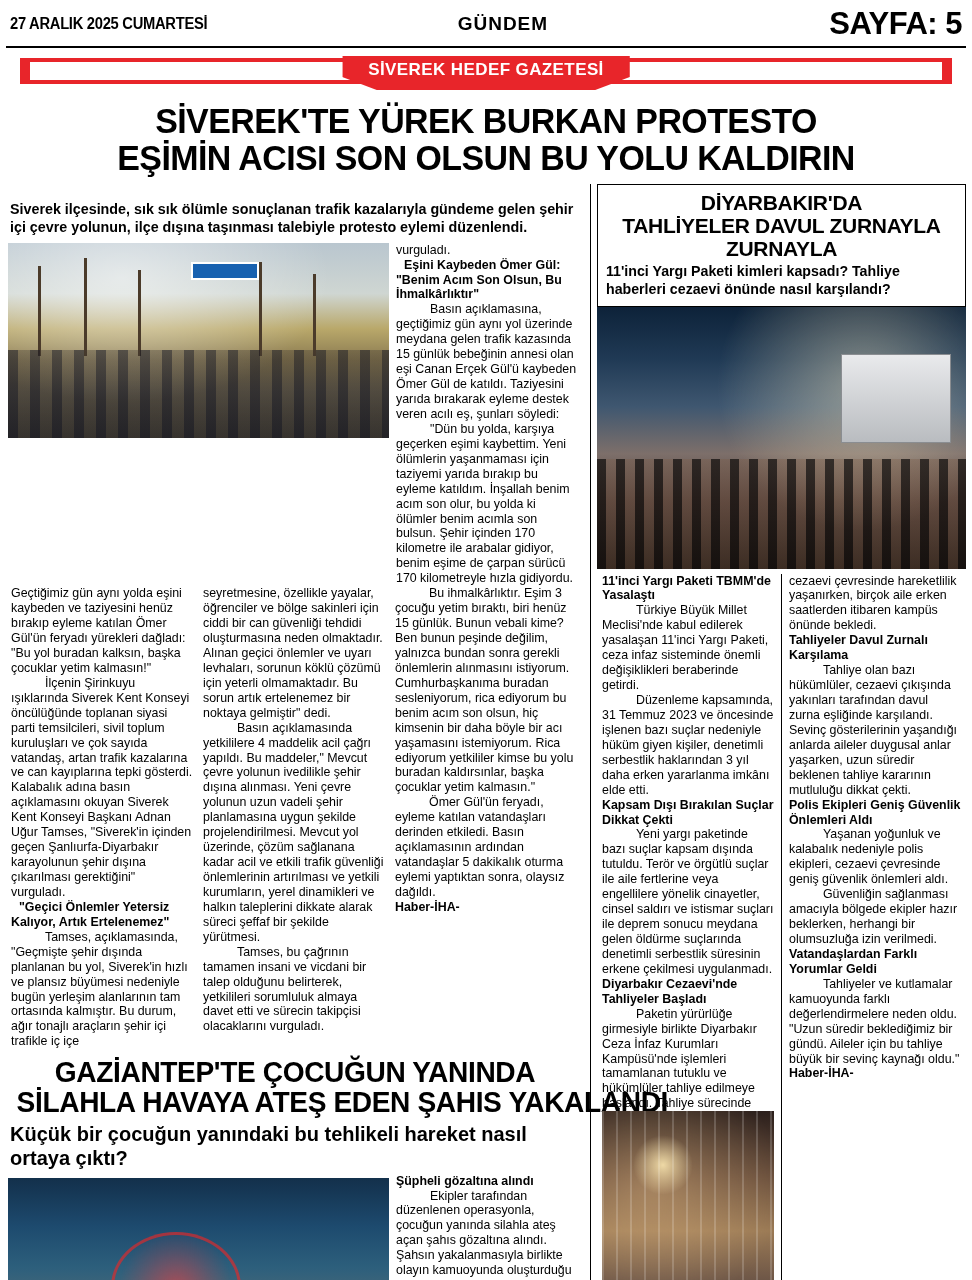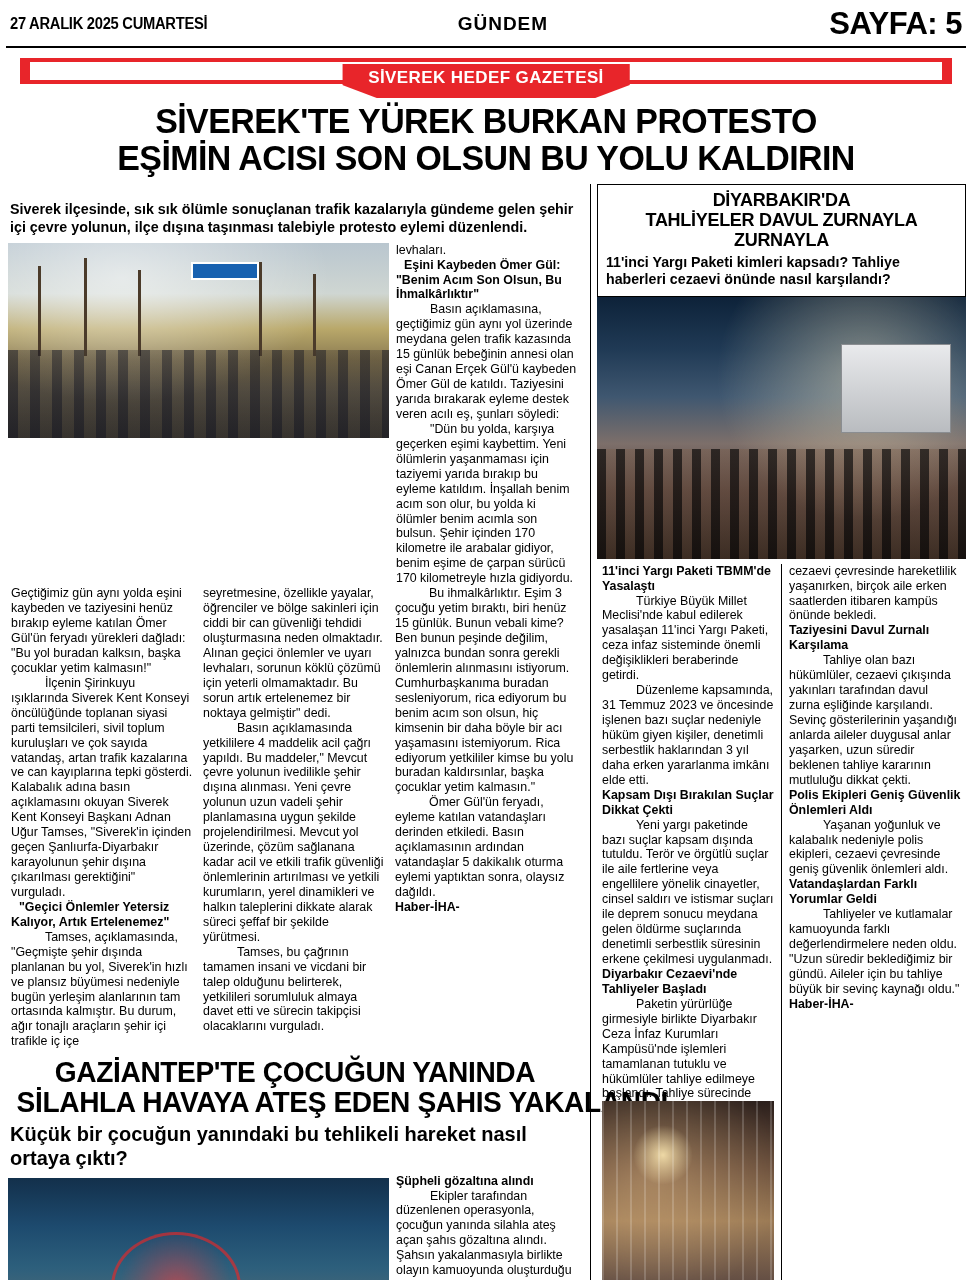--- a/index.html
+++ b/index.html
@@ -35,21 +35,21 @@
   .bannerwrap { position:relative; height:40px; margin-top:6px; }
   .banner-bar {
     position:absolute; left:14px; right:14px; top:4px; height:26px;
     background:#e8252a;
   }
   .banner-inner {
     position:absolute; left:24px; right:24px; top:8px; height:18px;
     background:#ffffff;
   }
   .banner-tab {
-    position:absolute; left:50%; top:10px; transform:translateX(-50%);
+    position:absolute; left:50%; top:2px; transform:translateX(-50%);
     background:#e8252a; color:#fff;
     padding:4px 26px 10px 26px;
     font-weight:bold; font-size:17px; letter-spacing:0.4px;
     clip-path:polygon(0 0,100% 0,100% 62%,88% 100%,12% 100%,0 62%);
     white-space:nowrap;
   }
 
   
   .mainhead {
     text-align:center;
@@ -170,21 +170,21 @@
   .sechead div { white-space:nowrap; }
   .seclead {
     font-weight:bold; font-size:20px; line-height:1.2;
     padding:2px 4px 4px 4px;
   }
 
   
   .sidebox { border:1.5px solid #000; padding:6px 8px 8px 8px; }
   .sidehead {
     text-align:center; font-weight:bold;
-    font-size:18px; line-height:1.1; letter-spacing:-0.3px;
+    font-size:21px; line-height:1.1; letter-spacing:-0.3px;
   }
   .sidelead {
     font-weight:bold; font-size:14.2px; line-height:1.2; margin-top:3px;
   }
   .cols2 { display:flex; margin-top:5px; }
   .col2 { width:50%; padding:0 5px; }
   .colrule { width:1px; background:#000; margin:0 2px; }
 </style>
 </head>
 <body>
@@ -219,21 +219,21 @@
           <div class="photo photo-main ph-protest">
             <div class="billboard"></div>
             <div class="tree" style="left:8%; height:46%;"></div>
             <div class="tree" style="left:20%; height:50%;"></div>
             <div class="tree" style="left:34%; height:44%;"></div>
             <div class="tree" style="left:66%; height:48%;"></div>
             <div class="tree" style="left:80%; height:42%;"></div>
           </div>
         </div>
         <div class="col" style="width:193px;">
-          <p class="body">levhaları.</p>
+          <p class="body">vurguladı.</p>
           <p class="sub ctr">Eşini Kaybeden Ömer Gül: "Benim Acım Son Olsun, Bu İhmalkârlıktır"</p>
           <p class="body indent">Basın açıklamasına, geçtiğimiz gün aynı yol üzerinde meydana gelen trafik kazasında 15 günlük bebeğinin annesi olan eşi Canan Erçek Gül'ü kaybeden Ömer Gül de katıldı. Taziyesini yarıda bırakarak eyleme destek veren acılı eş, şunları söyledi:</p>
           <p class="body indent">"Dün bu yolda, karşıya geçerken eşimi kaybettim. Yeni ölümlerin yaşanmaması için taziyemi yarıda bırakıp bu eyleme katıldım. İnşallah benim acım son olur, bu yolda ki ölümler benim acımla son bulsun. Şehir içinden 170 kilometre ile arabalar gidiyor, benim eşime de çarpan sürücü 170 kilometreyle hızla gidiyordu.</p>
         </div>
       </div>
 
       <div class="cols3">
         <div class="col">
           <p class="body">Geçtiğimiz gün aynı yolda eşini kaybeden ve taziyesini henüz bırakıp eyleme katılan Ömer Gül'ün feryadı yürekleri dağladı: "Bu yol buradan kalksın, başka çocuklar yetim kalmasın!"</p>
           <p class="body indent">İlçenin Şirinkuyu ışıklarında Siverek Kent Konseyi öncülüğünde toplanan siyasi parti temsilcileri, sivil toplum kuruluşları ve çok sayıda vatandaş, artan trafik kazalarına ve can kayıplarına tepki gösterdi. Kalabalık adına basın açıklamasını okuyan Siverek Kent Konseyi Başkanı Adnan Uğur Tamses, "Siverek'in içinden geçen Şanlıurfa-Diyarbakır karayolunun şehir dışına çıkarılması gerektiğini" vurguladı.</p>
@@ -304,24 +304,25 @@
           <p class="sub">Diyarbakır Cezaevi'nde Tahliyeler Başladı</p>
           <p class="body indent">Paketin yürürlüğe girmesiyle birlikte Diyarbakır Ceza İnfaz Kurumları Kampüsü'nde işlemleri tamamlanan tutuklu ve hükümlüler tahliye edilmeye başlandı. Tahliye sürecinde</p>
           <div class="photo photo-prison2 ph-prison2">
             <div class="light"></div>
             <div class="fence"></div>
           </div>
         </div>
         <div class="colrule"></div>
         <div class="col2">
           <p class="body">cezaevi çevresinde hareketlilik yaşanırken, birçok aile erken saatlerden itibaren kampüs önünde bekledi.</p>
-          <p class="sub">Taziyesini Davul Zurnalı Karşılama</p>
+          <p class="sub">Tahliyeler Davul Zurnalı Karşılama</p>
           <p class="body indent">Tahliye olan bazı hükümlüler, cezaevi çıkışında yakınları tarafından davul zurna eşliğinde karşılandı. Sevinç gösterilerinin yaşandığı anlarda aileler duygusal anlar yaşarken, uzun süredir beklenen tahliye kararının mutluluğu dikkat çekti.</p>
           <p class="sub">Polis Ekipleri Geniş Güvenlik Önlemleri Aldı</p>
           <p class="body indent">Yaşanan yoğunluk ve kalabalık nedeniyle polis ekipleri, cezaevi çevresinde geniş güvenlik önlemleri aldı.</p>
+          <p class="body indent">Güvenliğin sağlanması amacıyla bölgede ekipler hazır beklerken, herhangi bir olumsuzluğa izin verilmedi.</p>
           <p class="sub">Vatandaşlardan Farklı Yorumlar Geldi</p>
           <p class="body indent">Tahliyeler ve kutlamalar kamuoyunda farklı değerlendirmelere neden oldu.</p>
           <p class="body"><span>"Uzun süredir beklediğimiz bir gündü. Aileler için bu tahliye büyük bir sevinç kaynağı oldu."</span> <span class="agency">Haber-İHA-</span></p>
         </div>
       </div>
     </div>
 
   </div>
 </div>
 

